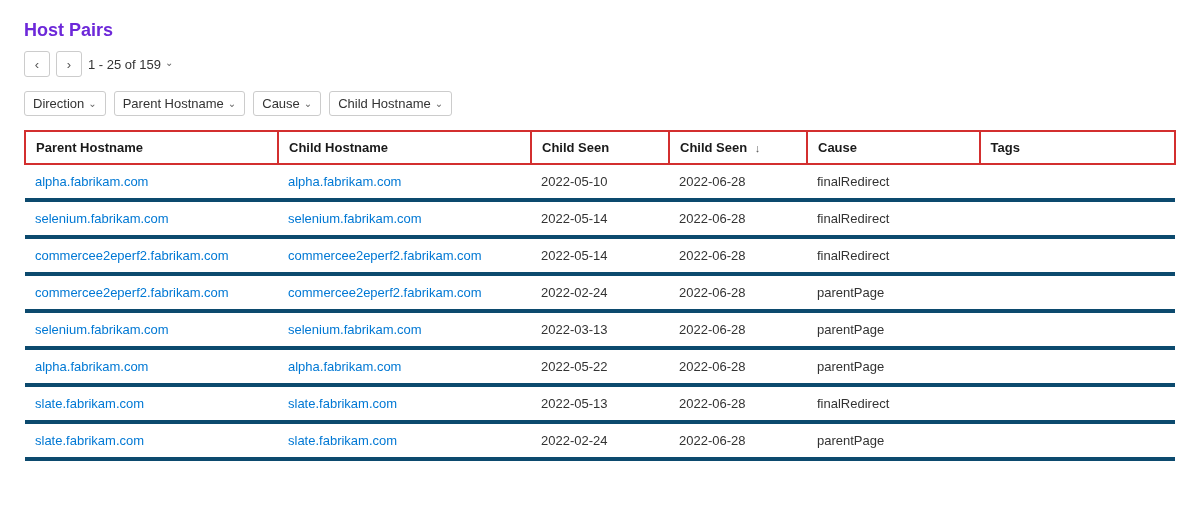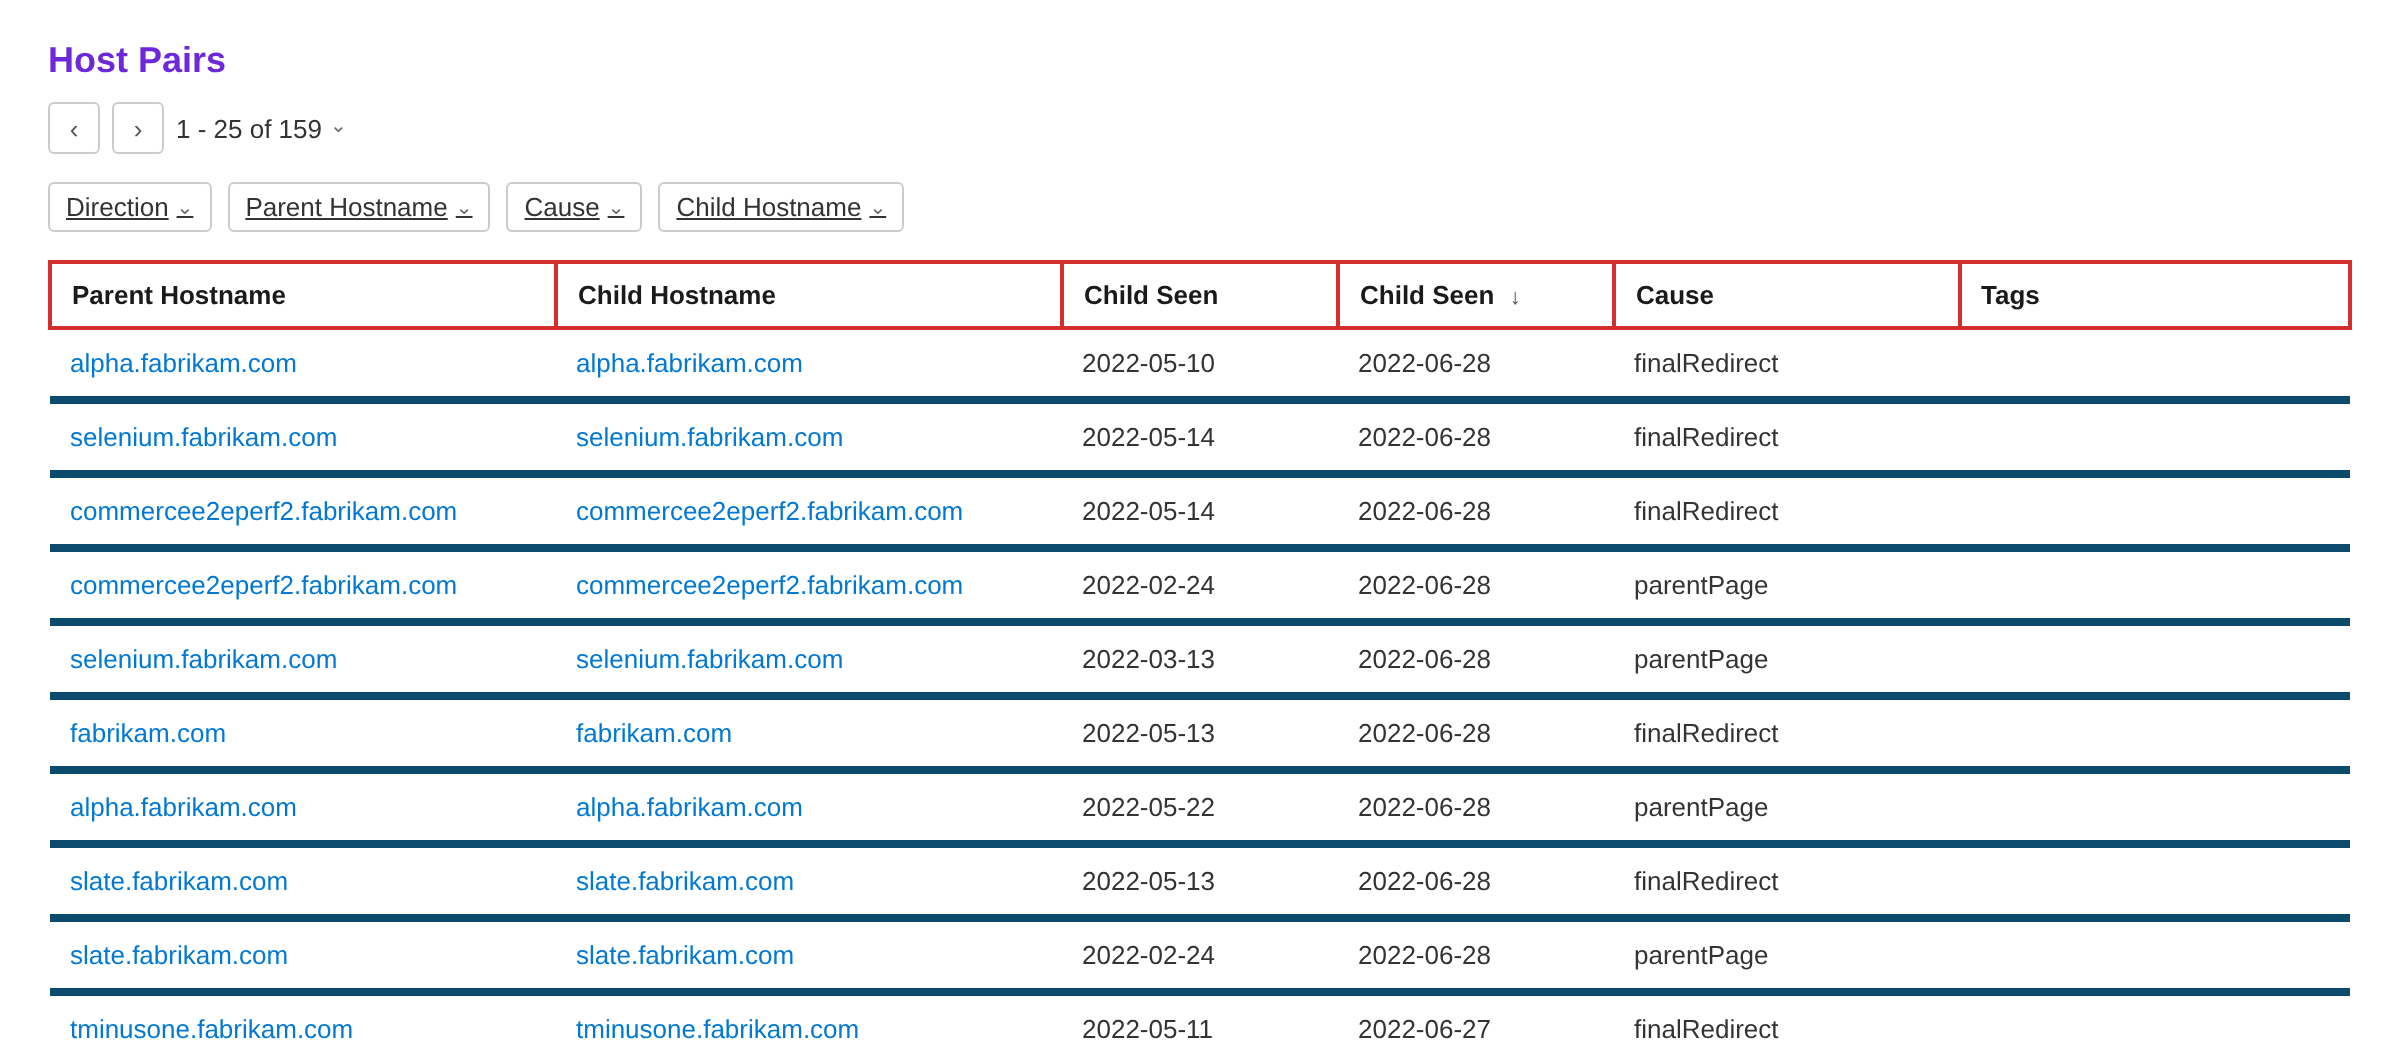--- a/index.html
+++ b/index.html
@@ -52,21 +52,20 @@
       display: flex;
       align-items: center;
       gap: 4px;
       padding: 4px 8px;
       border: 1px solid #ccc;
       border-radius: 3px;
       background: #fff;
       cursor: pointer;
       font-size: 13px;
       color: #333;
-      text-decoration: underline;
     }
     .filter-btn .chevron { font-size: 10px; color: #666; }
     .table-container {
       width: 100%;
       overflow-x: auto;
     }
     table {
       width: 100%;
       border-collapse: collapse;
     }
@@ -214,54 +213,38 @@
         </tr>
         <tr>
           <td class="link-cell"><a href="#">selenium.fabrikam.com</a></td>
           <td class="link-cell"><a href="#">selenium.fabrikam.com</a></td>
           <td class="text-cell">2022-03-13</td>
           <td class="text-cell">2022-06-28</td>
           <td class="text-cell">parentPage</td>
           <td class="text-cell"></td>
         </tr>
         <tr>
-          <td class="link-cell"><a href="#">fabrikam.com</a></td>
-          <td class="link-cell"><a href="#">fabrikam.com</a></td>
+          <td class="link-cell"><a href="#">alpha.fabrikam.com</a></td>
+          <td class="link-cell"><a href="#">alpha.fabrikam.com</a></td>
+          <td class="text-cell">2022-05-22</td>
+          <td class="text-cell">2022-06-28</td>
+          <td class="text-cell">parentPage</td>
+          <td class="text-cell"></td>
+        </tr>
+        <tr>
+          <td class="link-cell"><a href="#">slate.fabrikam.com</a></td>
+          <td class="link-cell"><a href="#">slate.fabrikam.com</a></td>
           <td class="text-cell">2022-05-13</td>
           <td class="text-cell">2022-06-28</td>
           <td class="text-cell">finalRedirect</td>
           <td class="text-cell"></td>
         </tr>
         <tr>
-          <td class="link-cell"><a href="#">alpha.fabrikam.com</a></td>
-          <td class="link-cell"><a href="#">alpha.fabrikam.com</a></td>
-          <td class="text-cell">2022-05-22</td>
-          <td class="text-cell">2022-06-28</td>
-          <td class="text-cell">parentPage</td>
-          <td class="text-cell"></td>
-        </tr>
-        <tr>
-          <td class="link-cell"><a href="#">slate.fabrikam.com</a></td>
-          <td class="link-cell"><a href="#">slate.fabrikam.com</a></td>
-          <td class="text-cell">2022-05-13</td>
-          <td class="text-cell">2022-06-28</td>
-          <td class="text-cell">finalRedirect</td>
-          <td class="text-cell"></td>
-        </tr>
-        <tr>
           <td class="link-cell"><a href="#">slate.fabrikam.com</a></td>
           <td class="link-cell"><a href="#">slate.fabrikam.com</a></td>
           <td class="text-cell">2022-02-24</td>
           <td class="text-cell">2022-06-28</td>
           <td class="text-cell">parentPage</td>
-          <td class="text-cell"></td>
-        </tr>
-        <tr>
-          <td class="link-cell"><a href="#">tminusone.fabrikam.com</a></td>
-          <td class="link-cell"><a href="#">tminusone.fabrikam.com</a></td>
-          <td class="text-cell">2022-05-11</td>
-          <td class="text-cell">2022-06-27</td>
-          <td class="text-cell">finalRedirect</td>
           <td class="text-cell"></td>
         </tr>
       </tbody>
   </table>
 </div>
 
 </body></html>

